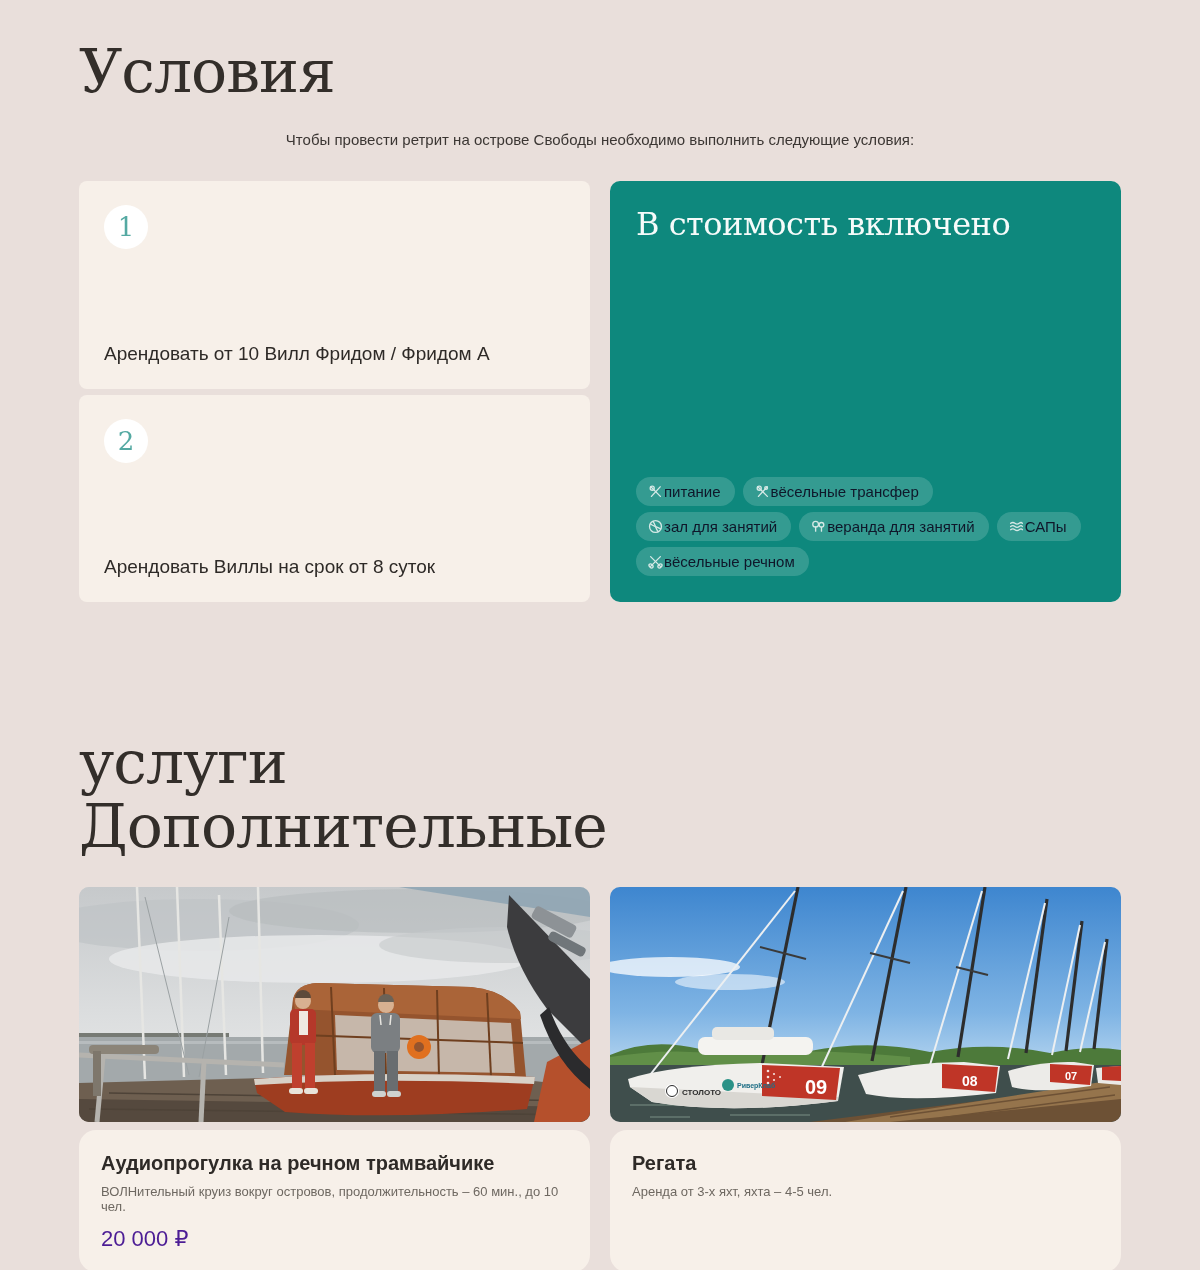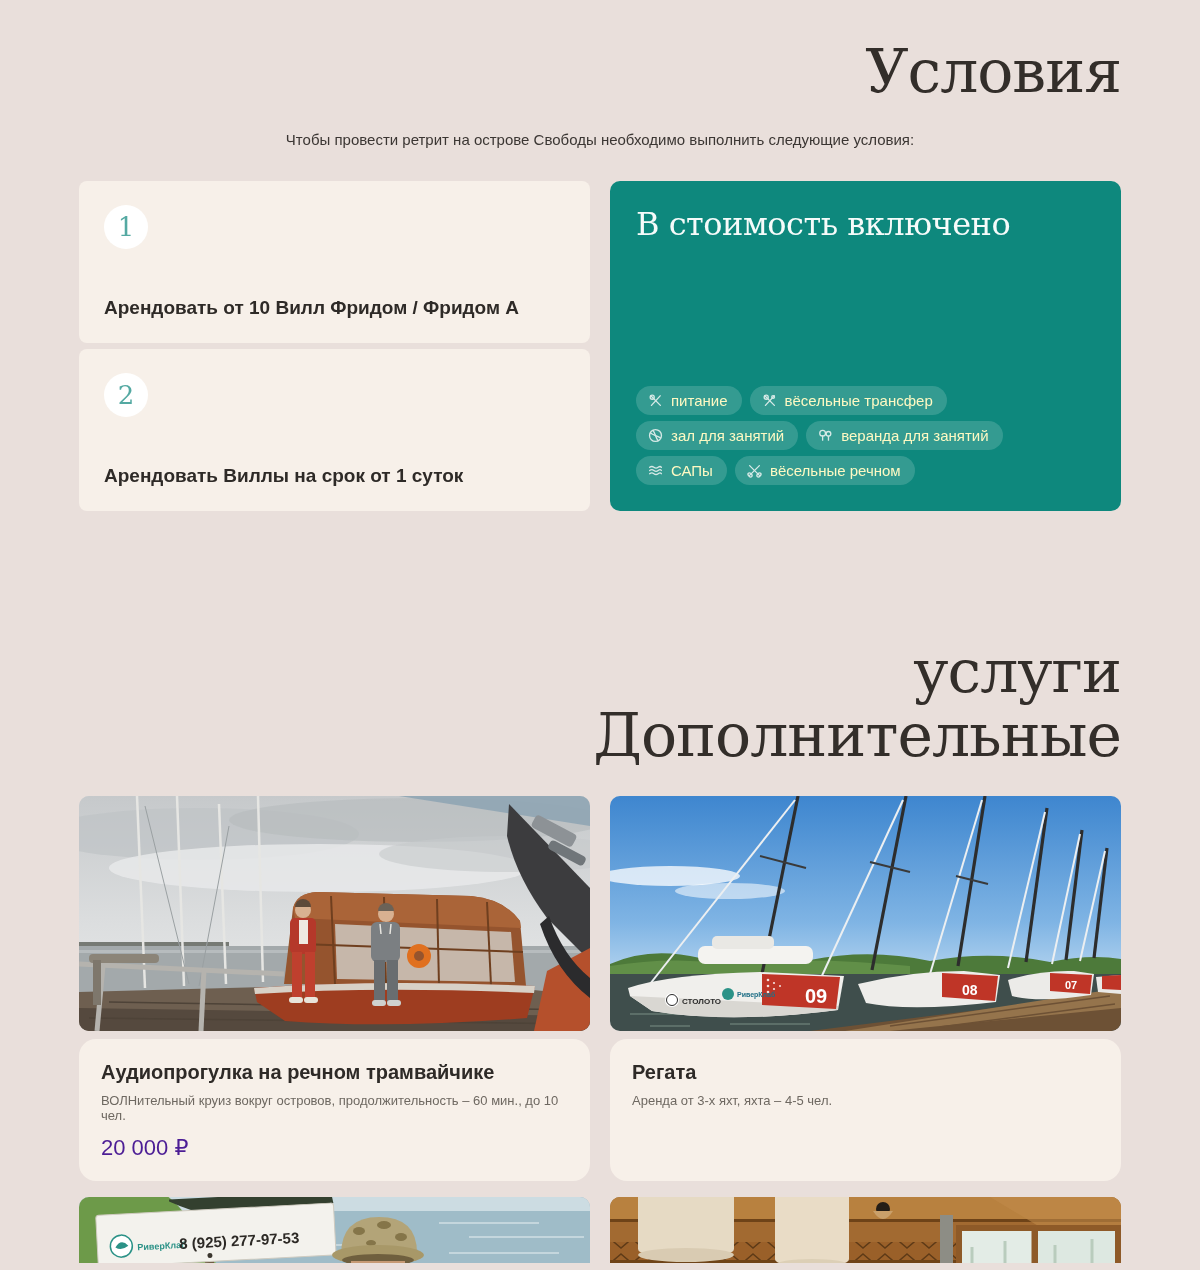--- a/index.html
+++ b/index.html
@@ -5,48 +5,48 @@
   * { margin:0; padding:0; box-sizing:border-box; }
   html,body { width:1200px; height:1270px; overflow:hidden; }
   body {
     background:#e9dfdb;
     font-family:"Liberation Sans","DejaVu Sans",sans-serif;
     color:#33302c;
   }
   .page { width:1042px; margin:0 auto; }
 
   
-  .h-serif { font-family:"DejaVu Serif","Liberation Serif",serif; font-weight:400; color:#332e2a; text-align:right; }
+  .h-serif { font-family:"DejaVu Serif","Liberation Serif",serif; font-weight:400; color:#332e2a; text-align:left; }
   .conditions-title { font-size:60px; line-height:1.12; padding-top:38px; letter-spacing:-1px; }
   .conditions-subtitle { text-align:center; font-size:15px; color:#3b3633; margin-top:26px; }
 
   
   .cond-grid { display:grid; grid-template-columns:1fr 1fr; gap:20px; margin-top:33px; }
   .steps-col { display:flex; flex-direction:column; gap:6px; }
   .step-card {
     background:#f7f0e9; border-radius:8px; padding:24px 25px;
     flex:1; display:flex; flex-direction:column;
   }
   .step-num {
     width:44px; height:44px; border-radius:50%; background:#ffffff;
     display:flex; align-items:center; justify-content:center;
     font-family:"DejaVu Serif","Liberation Serif",serif;
     font-size:26px; color:#54a9a2;
   }
-  .step-text { margin-top:auto; font-size:19px; font-weight:700; color:#2e2a27; }
+  .step-text { margin-top:auto; font-size:19px; font-weight:400; color:#2e2a27; }
 
   .included-card {
     background:#0e887d; border-radius:10px; padding:24px 26px 26px;
-    height:330px; display:flex; flex-direction:column;
+    height:421px; display:flex; flex-direction:column;
   }
   .included-title { font-family:"DejaVu Serif","Liberation Serif",serif; font-weight:400; color:#f6fbfa; font-size:32px; letter-spacing:-0.5px; }
   .chips { margin-top:auto; display:flex; flex-wrap:wrap; gap:6px 8px; }
   .chip {
-    display:inline-flex; align-items:center; gap:7px;
-    background:rgba(255,255,255,0.16); color:#fef9c3;
+    display:inline-flex; align-items:center; 
+    background:rgba(255,255,255,0.16); color:#0f172a;
     border-radius:15px; height:29px; padding:0 14px 0 11px; font-size:15px;
     white-space:nowrap;
   }
   .chip svg { width:17px; height:17px; stroke:#e8f2f0; fill:none; stroke-width:1.25; stroke-linecap:round; stroke-linejoin:round; opacity:.9; }
 
   
   .services-title { font-size:60px; line-height:1.07; margin-top:128px; letter-spacing:-1px; }
   .svc-grid { display:grid; grid-template-columns:1fr 1fr; gap:20px; margin-top:28px; }
   .svc-card { display:flex; flex-direction:column; }
   .svc-photo { height:235px; border-radius:10px; overflow:hidden; background:#cfd2d4; }
@@ -79,21 +79,21 @@
           <div class="step-num">
             <span>1</span>
           </div>
           <p class="step-text">Арендовать от 10 Вилл Фридом / Фридом А</p>
         </div>
 
         <div class="step-card">
           <div class="step-num">
             <span>2</span>
           </div>
-          <p class="step-text">Арендовать Виллы на срок от 1 суток</p>
+          <p class="step-text">Арендовать Виллы на срок от 8 суток</p>
         </div>
 
       </div>
 
       <div class="included-card">
         <h2 class="included-title">В стоимость включено</h2>
         <div class="chips">
 
           <span class="chip">
             <svg viewBox="0 0 16 16">

